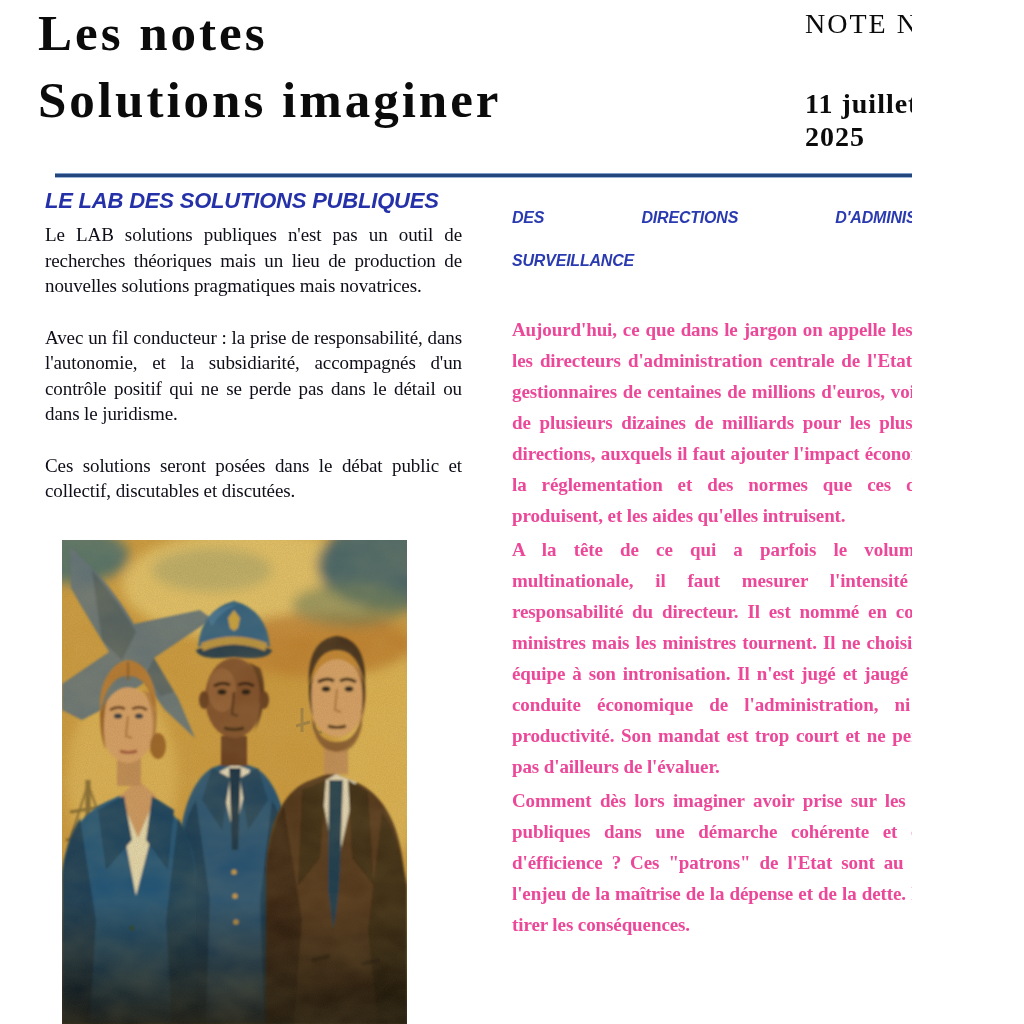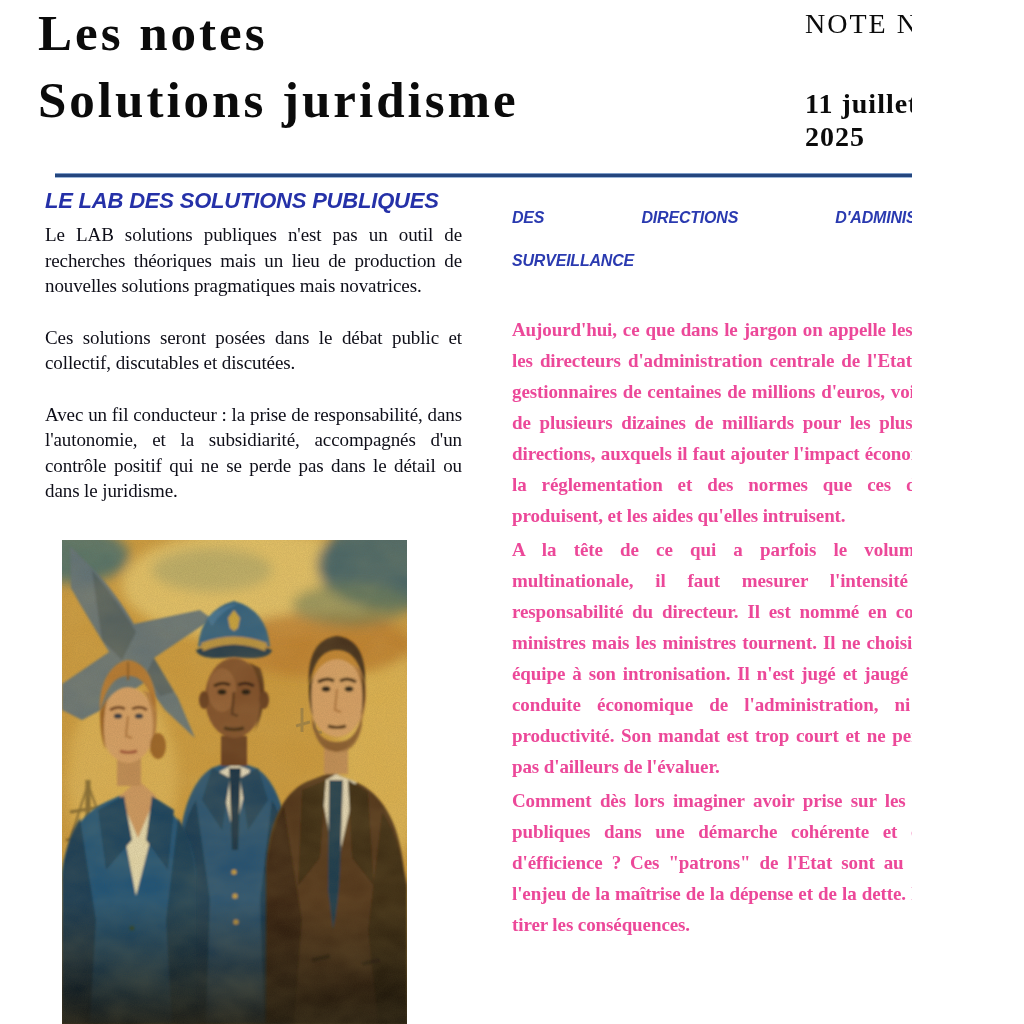--- a/index.html
+++ b/index.html
@@ -54,34 +54,34 @@
   }
   .painting svg{display:block;width:345px;height:484px;}
 </style>
 </head>
 <body>
 
 <div class="page">
 
   <div class="masthead">
     <div>Les notes</div>
-    <div>Solutions juridisme</div>
+    <div>Solutions imaginer</div>
   </div>
   <div class="note-number">NOTE N°1</div>
   <div class="issue-date">
     <div>11 juillet</div>
     <div>2025</div>
   </div>
   <div class="header-rule"></div>
 
   <div class="col-left">
     <div class="heading-sans">LE LAB DES SOLUTIONS PUBLIQUES</div>
     <p>Le LAB solutions publiques n'est pas un outil de recherches théoriques  mais un lieu de production de nouvelles solutions pragmatiques mais novatrices.</p>
+    <p>Avec un fil conducteur : la prise de responsabilité, dans l'autonomie, et la subsidiarité, accompagnés d'un contrôle positif qui ne se perde pas dans le détail ou dans le juridisme.</p>
     <p>Ces solutions seront posées dans le débat public et collectif, discutables et discutées.</p>
-    <p>Avec un fil conducteur : la prise de responsabilité, dans l'autonomie, et la subsidiarité, accompagnés d'un contrôle positif qui ne se perde pas dans le détail ou dans le juridisme.</p>
   </div>
 
   <div class="col-right">
     <div class="heading-block">
       <div class="hline">DES DIRECTIONS D'ADMINISTRATION</div>
       <div class="hline">SURVEILLANCE</div>
     </div>
     <p>Aujourd'hui, ce que dans le jargon on appelle les "DAC", les directeurs d'administration centrale de l'Etat, sont les gestionnaires de centaines de millions d'euros, voire même de plusieurs dizaines de milliards pour les plus grandes directions, auxquels il faut ajouter l'impact économique de la réglementation et des normes que ces directions produisent, et les aides qu'elles intruisent.</p>
     <p>A la tête de ce qui a parfois le volume d'une multinationale, il faut mesurer l'intensité de la responsabilité du directeur. Il est nommé en conseil des ministres mais les ministres tournent. Il ne choisit pas son équipe à son intronisation. Il n'est jugé et jaugé ni sur la conduite économique de l'administration, ni sur sa productivité. Son mandat est trop court et ne permettrait pas d'ailleurs de l'évaluer.</p>
     <p>Comment dès lors imaginer avoir prise sur les dépenses publiques dans une démarche cohérente et contrôlée d'éfficience ? Ces "patrons" de l'Etat sont au coeur de l'enjeu de la maîtrise de la dépense et de la dette. Il faut en tirer les conséquences.</p>

